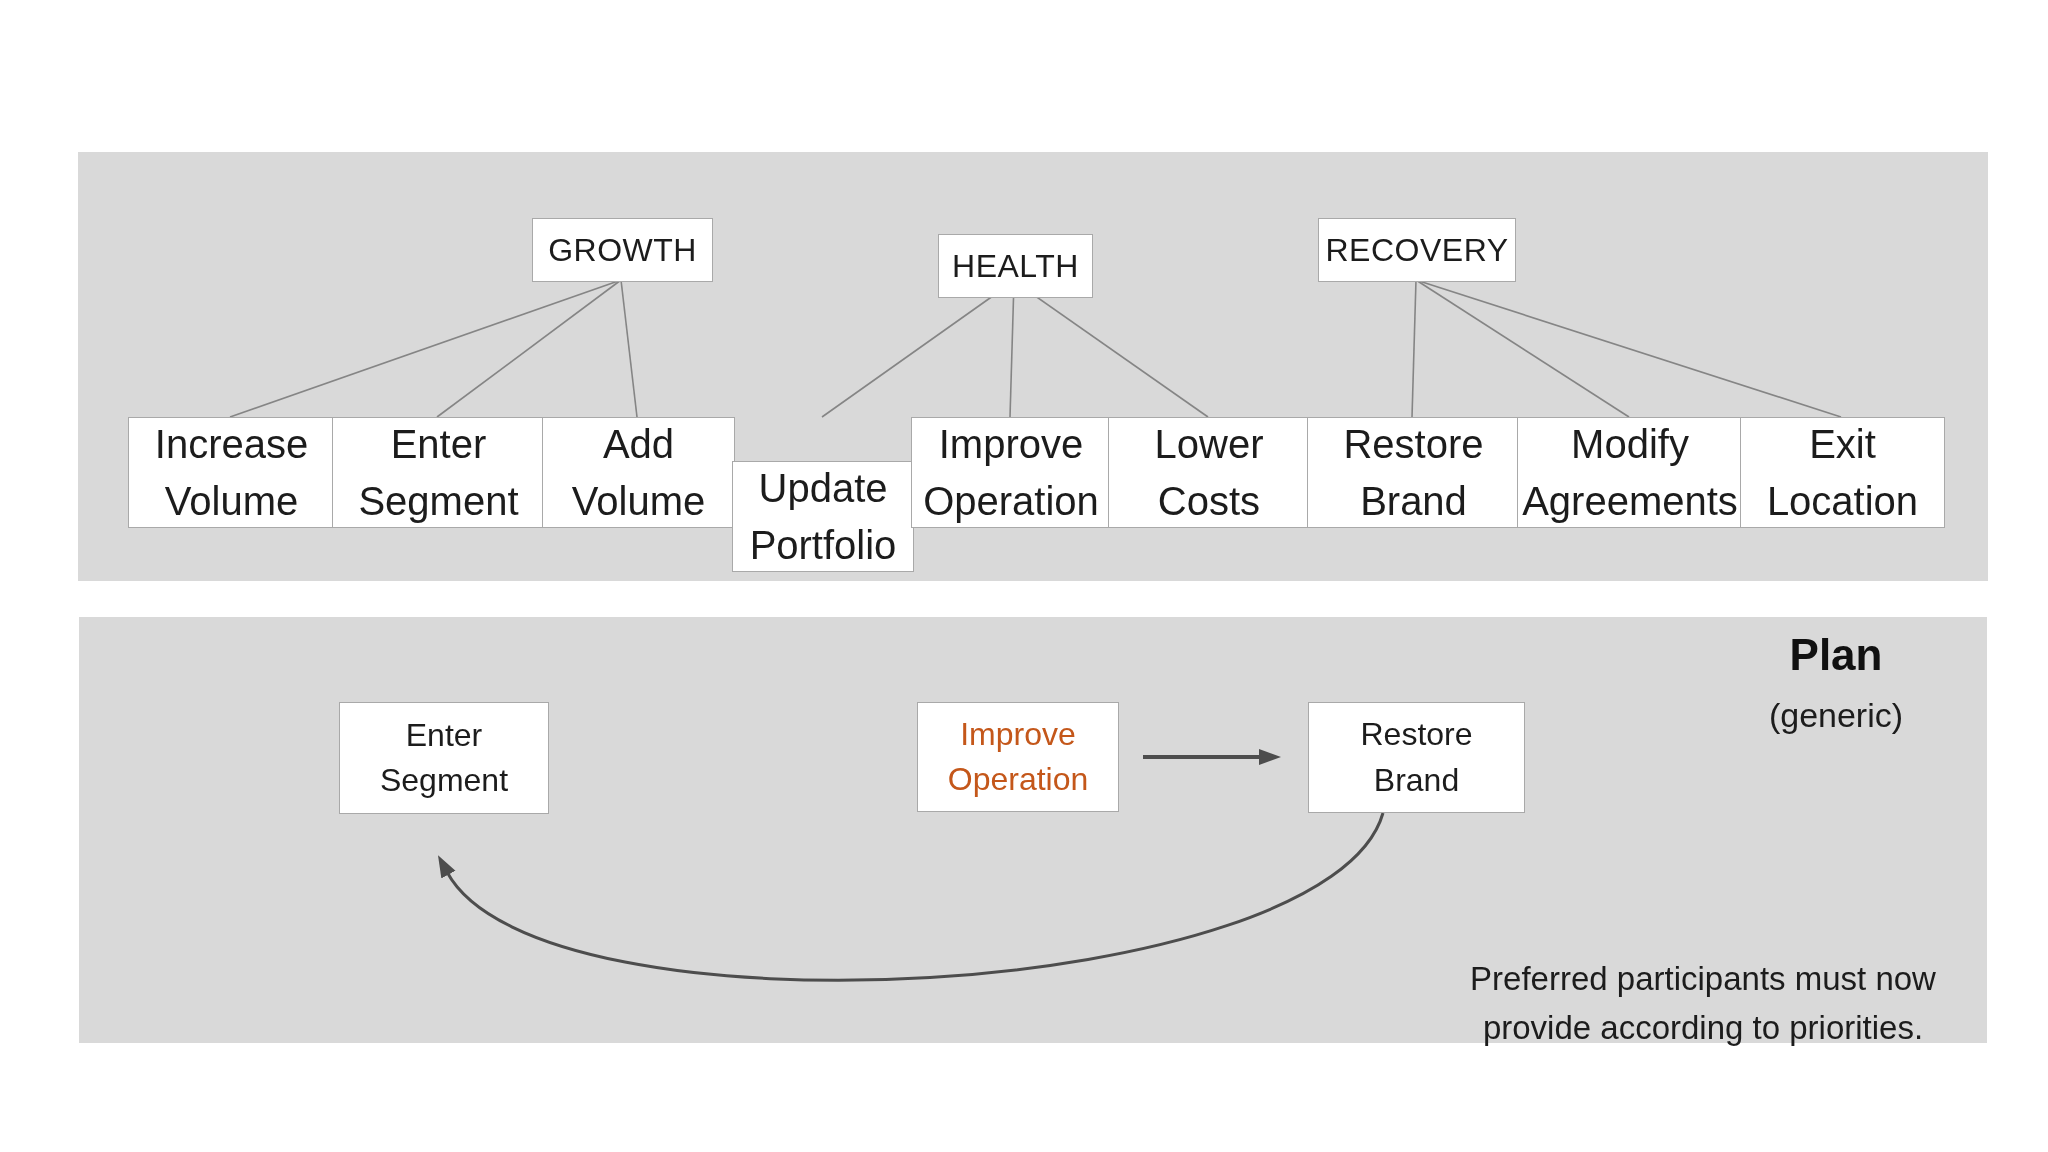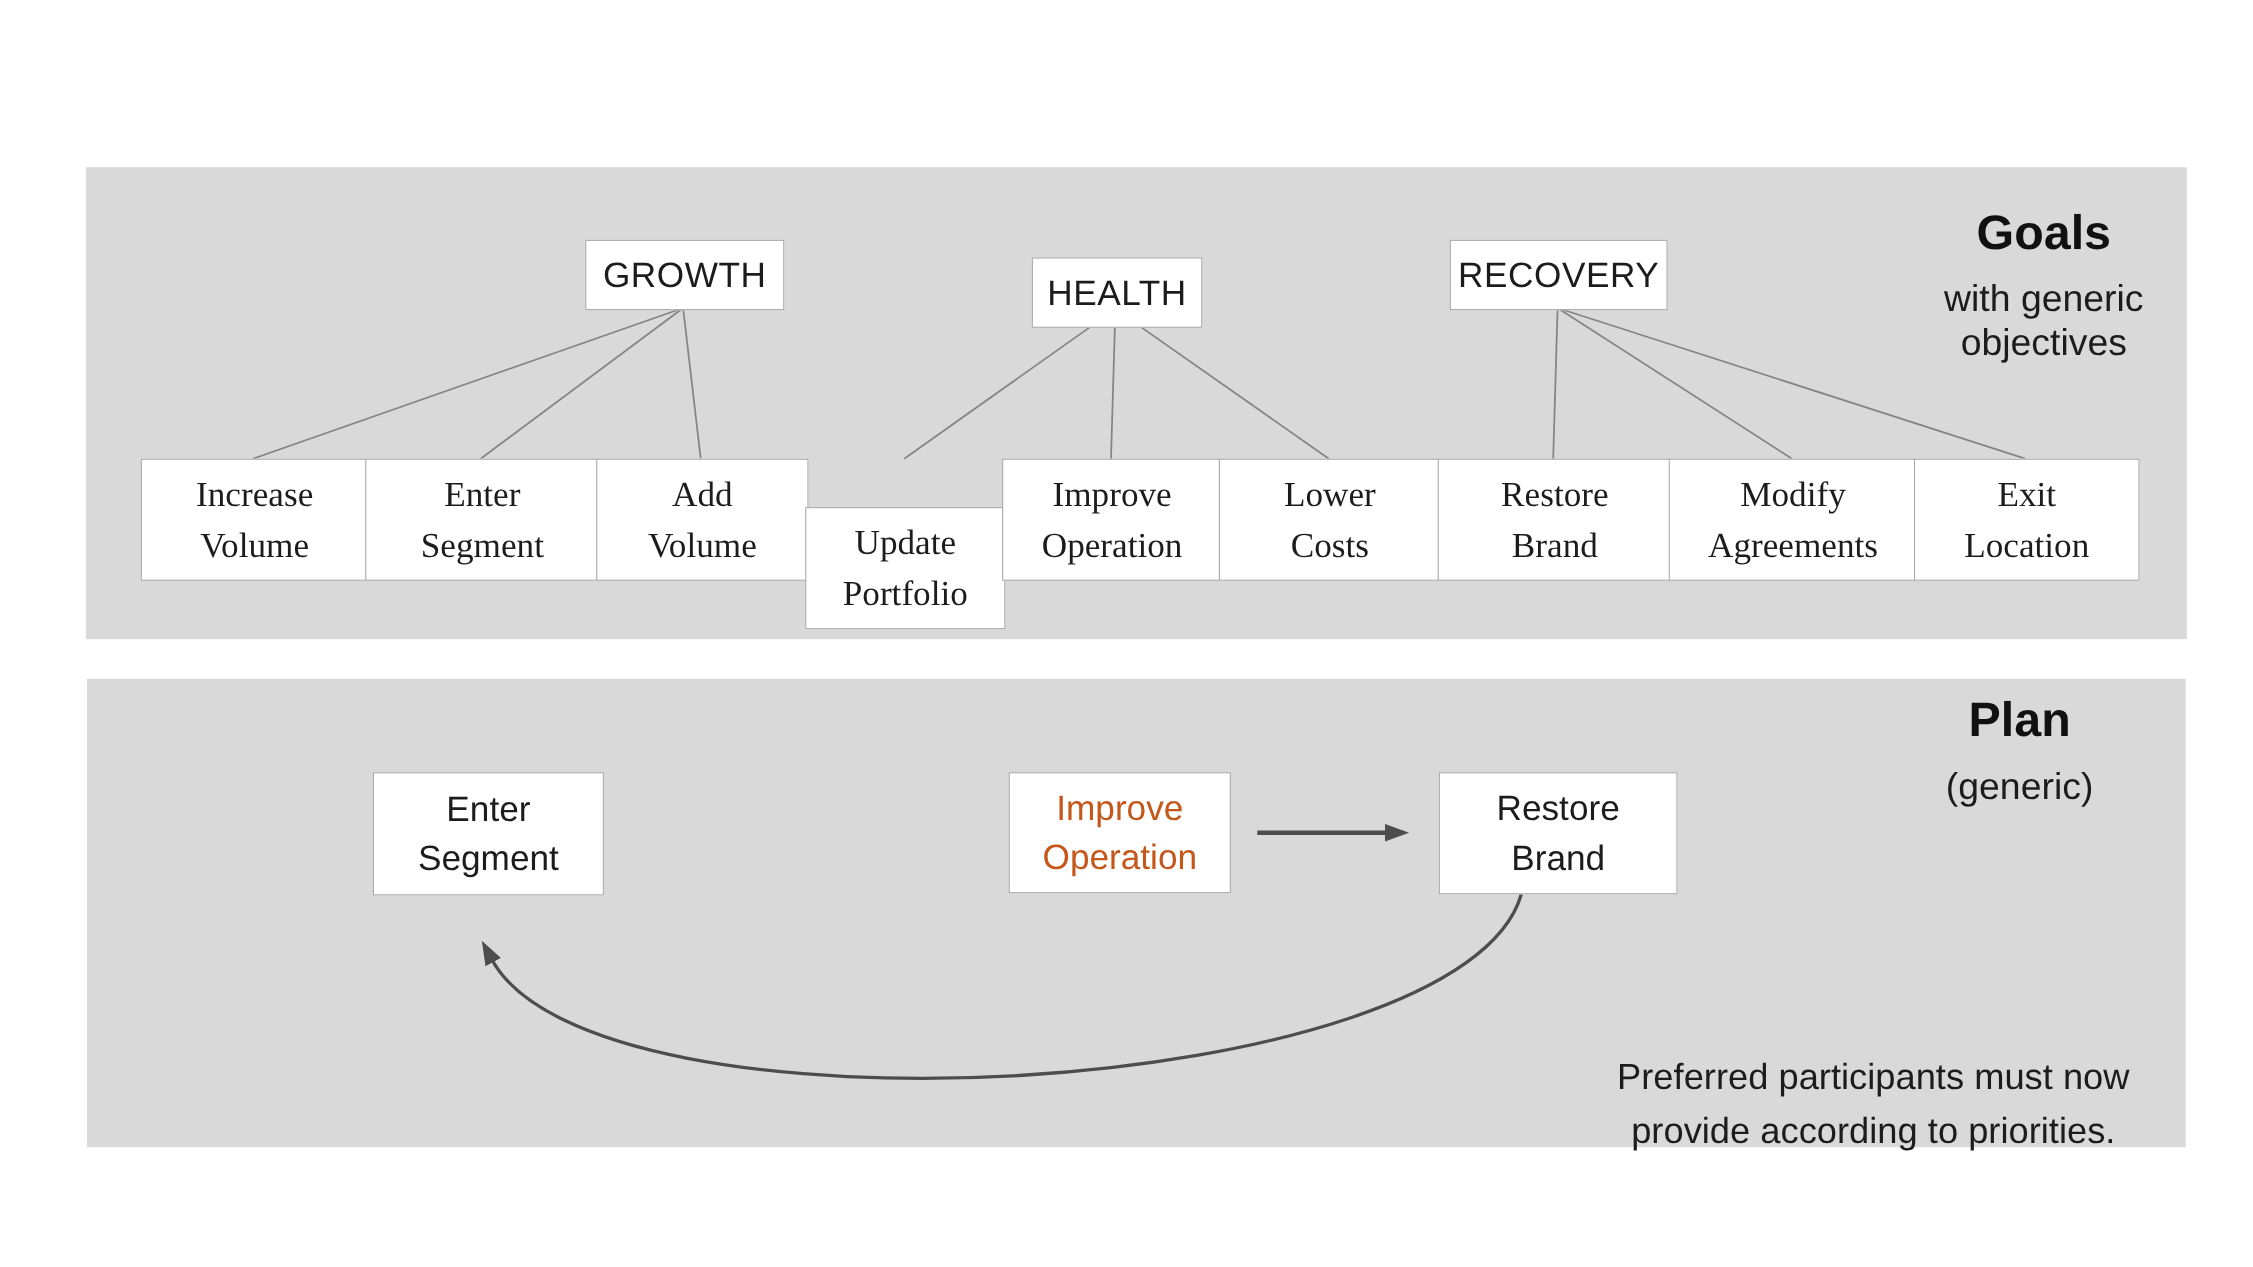--- a/index.html
+++ b/index.html
@@ -13,21 +13,21 @@
 
   .wbox{
     position:absolute;background:#ffffff;border:1px solid #a9a9a9;
     display:flex;align-items:center;justify-content:center;text-align:center;
   }
   .goal-box{font-size:32px;letter-spacing:.5px;}
   #goal-growth{left:532px;top:218px;width:179px;height:62px;}
   #goal-health{left:938px;top:218px;width:153px;height:62px;margin-top:16px;}
   #goal-recovery{left:1318px;top:218px;width:196px;height:62px;}
 
-  .obj-cell{top:417px;height:109px;font-size:32px;line-height:1.42;font-family:Liberation Serif, serif;}
+  .obj-cell{top:417px;height:109px;font-size:40px;line-height:1.42;}
   .obj-cell span,.plan-box span{width:min-content;text-align:center;}
   #obj-0{left:128px;width:205px;}
   #obj-1{left:332px;width:211px;}
   #obj-2{left:542px;width:191px;}
   #obj-3{left:732px;width:180px;margin-top:44px;}
   #obj-4{left:911px;width:198px;}
   #obj-5{left:1108px;width:200px;}
   #obj-6{left:1307px;width:211px;}
   #obj-7{left:1517px;width:224px;}
   #obj-8{left:1740px;width:203px;}
@@ -111,27 +111,20 @@
   <div class="wbox obj-cell" id="obj-6">
     <span>Restore Brand</span>
   </div>
   <div class="wbox obj-cell" id="obj-7">
     <span>Modify Agreements</span>
   </div>
   <div class="wbox obj-cell" id="obj-8">
     <span>Exit Location</span>
   </div>
 
-  <div class="heading-block" id="goals-heading-block">
-    <div class="heading">Goals</div>
-    <div class="subheading">
-      <div>with generic</div>
-      <div>objectives</div>
-    </div>
-  </div>
 
   <div class="wbox plan-box" id="plan-box-0">
     <span>Enter Segment</span>
   </div>
   <div class="wbox plan-box accent" id="plan-box-1">
     <span>Improve Operation</span>
   </div>
   <div class="wbox plan-box" id="plan-box-2">
     <span>Restore Brand</span>
   </div>

